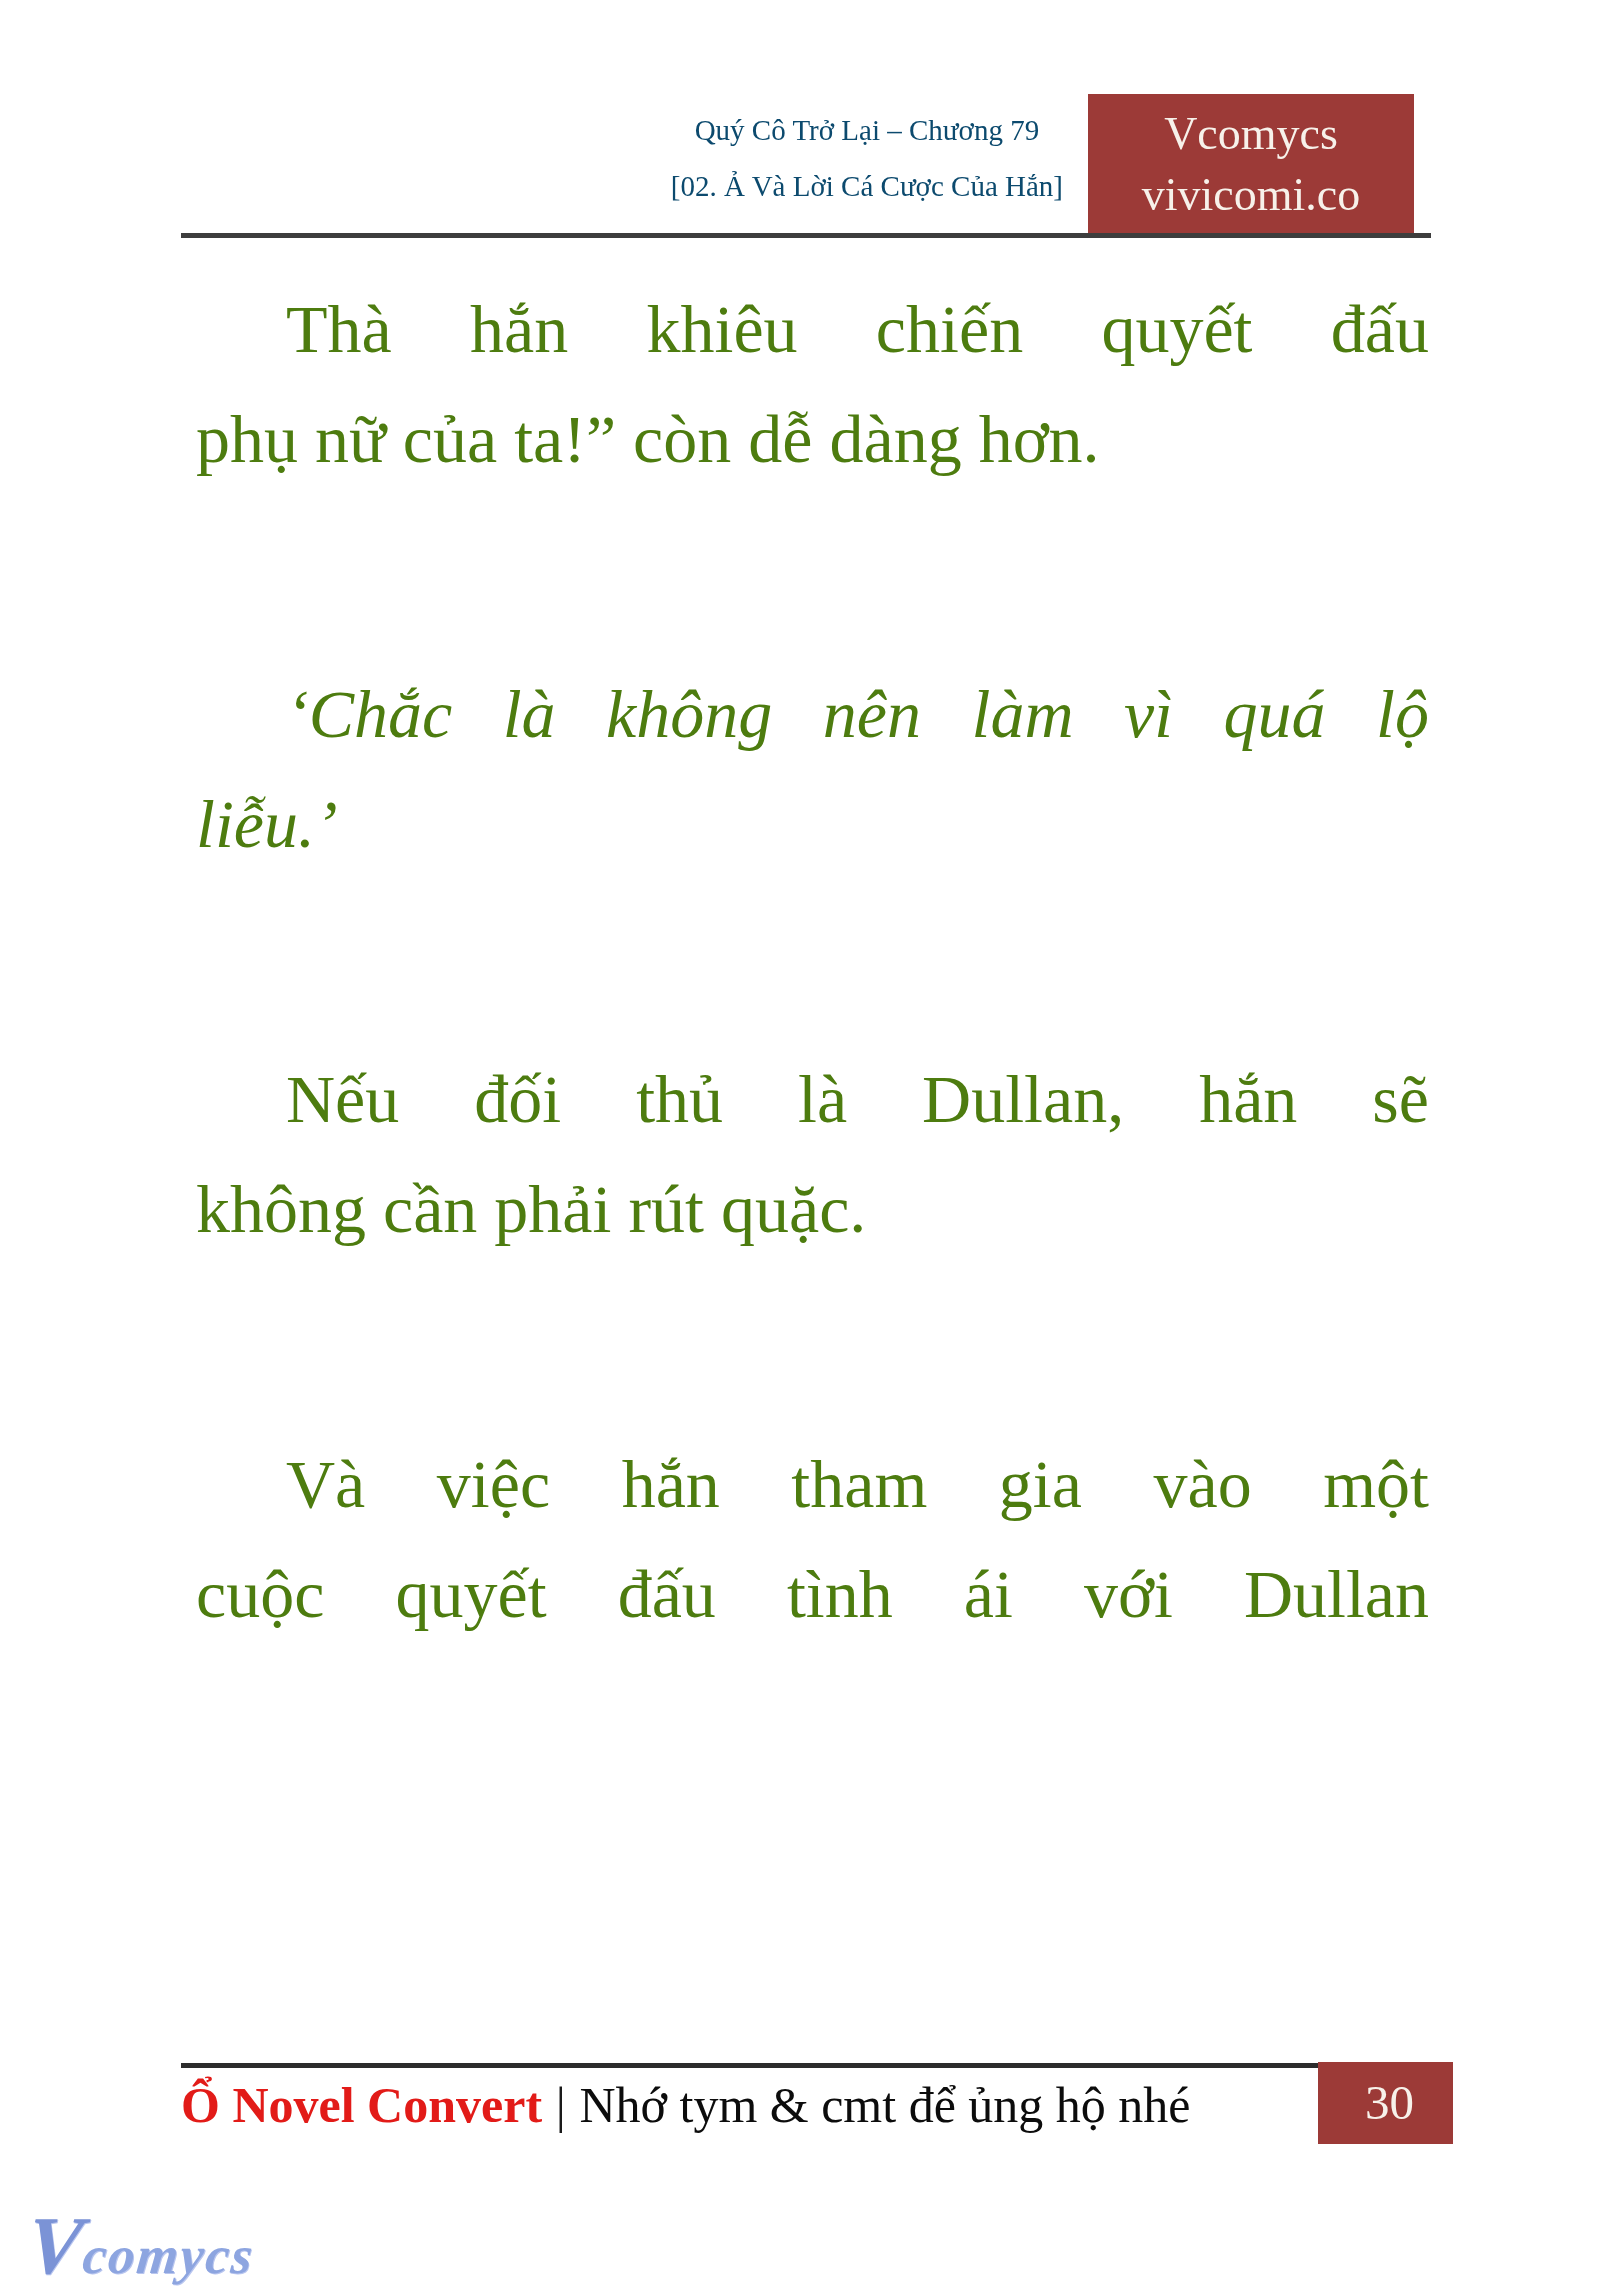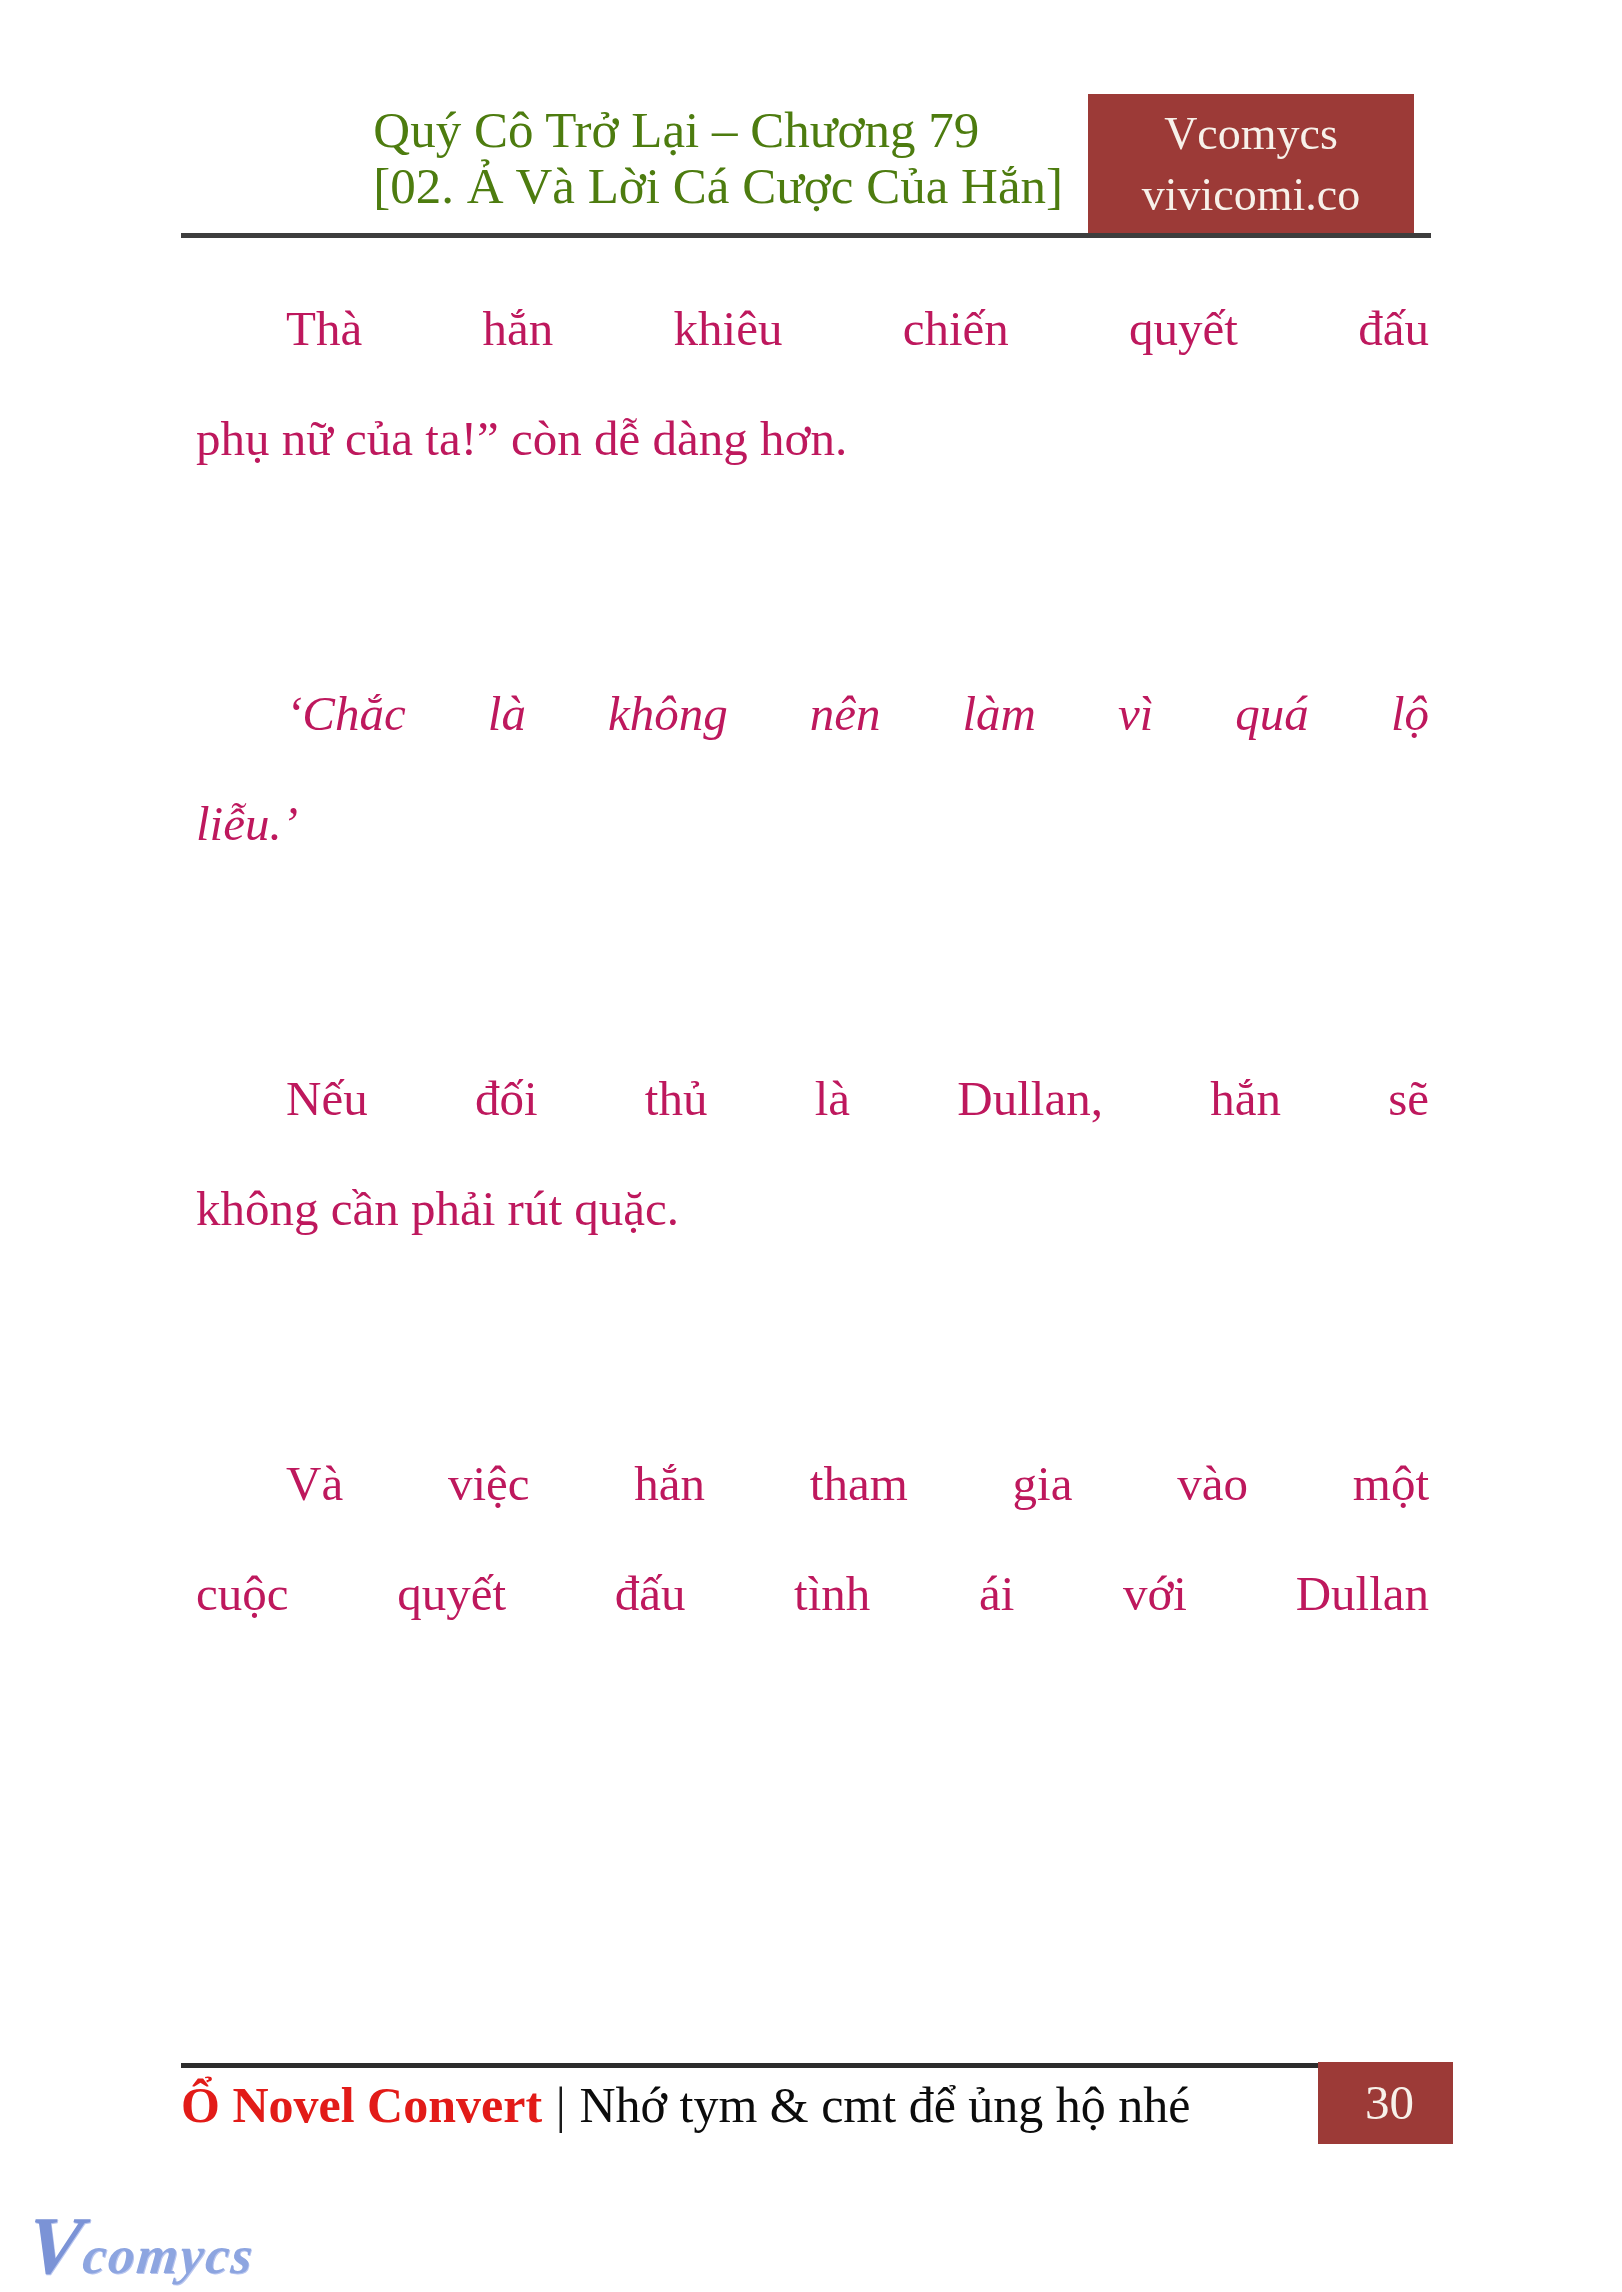--- a/index.html
+++ b/index.html
@@ -15,24 +15,24 @@
     overflow: hidden;
     font-family: "Liberation Serif", "DejaVu Serif", serif;
     color: #111111;
   }
 
   
   .header-title {
     position: absolute;
     top: 102px;
     right: 559px;
-    text-align: left;
-    font-size: 51px;
+    text-align: center;
+    font-size: 29px;
     line-height: 56px;
-    color: #4d7c0f;
+    color: #0c4a6e;
     white-space: nowrap;
   }
   .site-badge {
     position: absolute;
     left: 1088px;
     top: 94px;
     width: 326px;
     height: 143px;
     background: #9c3a37;
     color: #f7f1ea;
@@ -54,23 +54,23 @@
   
   .body-text {
     position: absolute;
     left: 196px;
     top: 274px;
     width: 1233px;
   }
   .paragraph { margin: 0 0 165px 0; }
   .paragraph:last-child { margin-bottom: 0; }
   .line {
-    font-size: 49px;
+    font-size: 68px;
     line-height: 110px;
-    color: #be185d;
+    color: #4d7c0f;
     text-align: justify;
     text-align-last: justify;
     white-space: nowrap;
     font-family: Liberation Serif, serif;
   }
   .line.last {
     text-align: left;
     text-align-last: left;
   }
   .line.indent { padding-left: 90px; }

